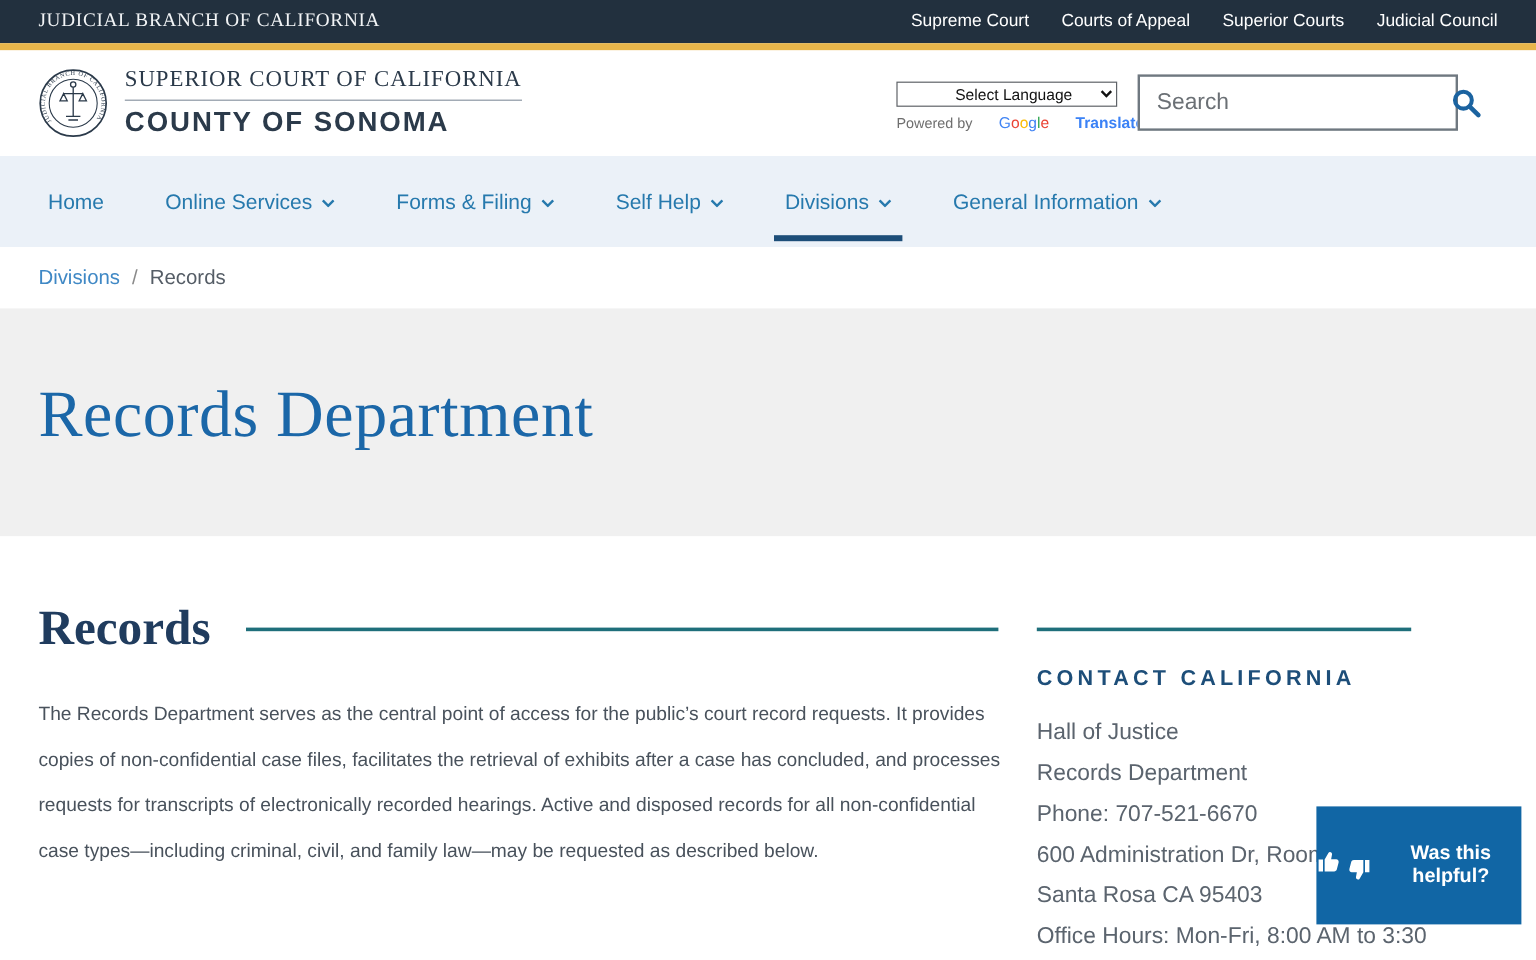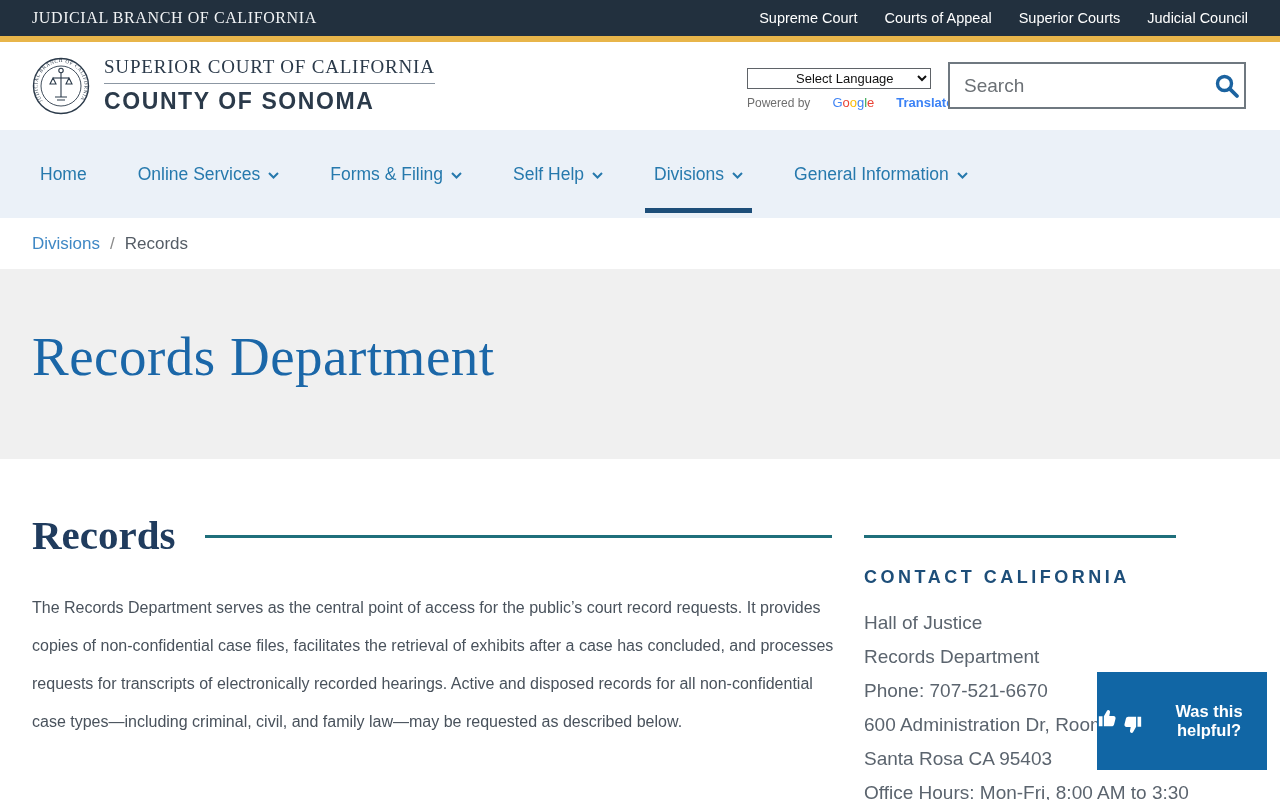--- a/index.html
+++ b/index.html
@@ -26,30 +26,30 @@
   .org-line2 { font-size:23px; font-weight:bold; color:#2b3a4a; letter-spacing:1.6px;
     padding-top:4px; }
   .lang-wrap { position:absolute; left:747px; top:26px; }
   .lang-select { width:184px; height:21px; font-size:13px; color:#111;
     border:1px solid #5f6368; background:#fff;padding-left:44px; }
   .powered { margin-top:6px; font-size:12px; color:#6e6e6e; display:flex;
     align-items:baseline; gap:22px; }
   .google-word { font-size:13px; letter-spacing:0; }
   .g-b{color:#4285f4;} .g-r{color:#ea4335;} .g-y{color:#fbbc05;} .g-g{color:#34a853;}
   .translate-word { font-size:13px; font-weight:bold; color:#3b82f6; }
-  .searchbox { position:absolute; left:948px; top:20px; width:298px; height:47px;
+  .searchbox { position:absolute; left:948px; top:20px; width:267px; height:47px;
     border:2px solid #6f7880; display:flex; align-items:center; background:#fff; }
   .searchbox input { flex:1; border:none; outline:none; font-size:19px;
     padding:0 0 0 14px; color:#333; font-family:"Liberation Sans",sans-serif; }
   .searchbox input::placeholder { color:#6b7075; }
   .search-btn { border:none; background:transparent; width:52px; height:100%;
     display:flex; align-items:center; justify-content:center; cursor:pointer; }
 
   
-  .nav { height:88px; background:#ebf1f8; display:flex; align-items:stretch;
+  .nav { height:76px; background:#ebf1f8; display:flex; align-items:stretch;
     padding-left:40px; }
   .nav-item { position:relative; display:flex; align-items:center; gap:8px;
     margin-right:51px; color:#2679ad; text-decoration:none; font-size:17.5px; }
   .nav-item .chev { display:flex; margin-top:3px; }
   .nav-item.active::after { content:""; position:absolute; left:-9px; right:-9px;
     bottom:5px; height:5px; background:#1d4e79; }
 
   
   .breadcrumb { height:51px; background:#fff; display:flex; align-items:center;
     gap:10px; padding-left:32px; font-size:17px; }

